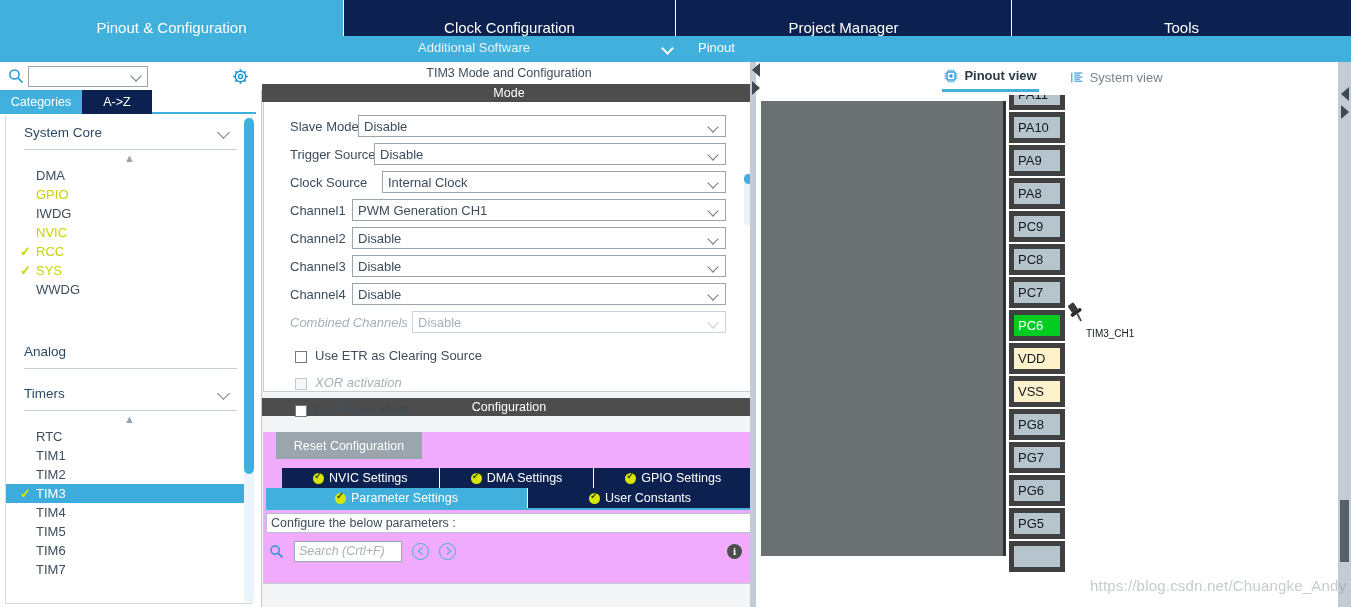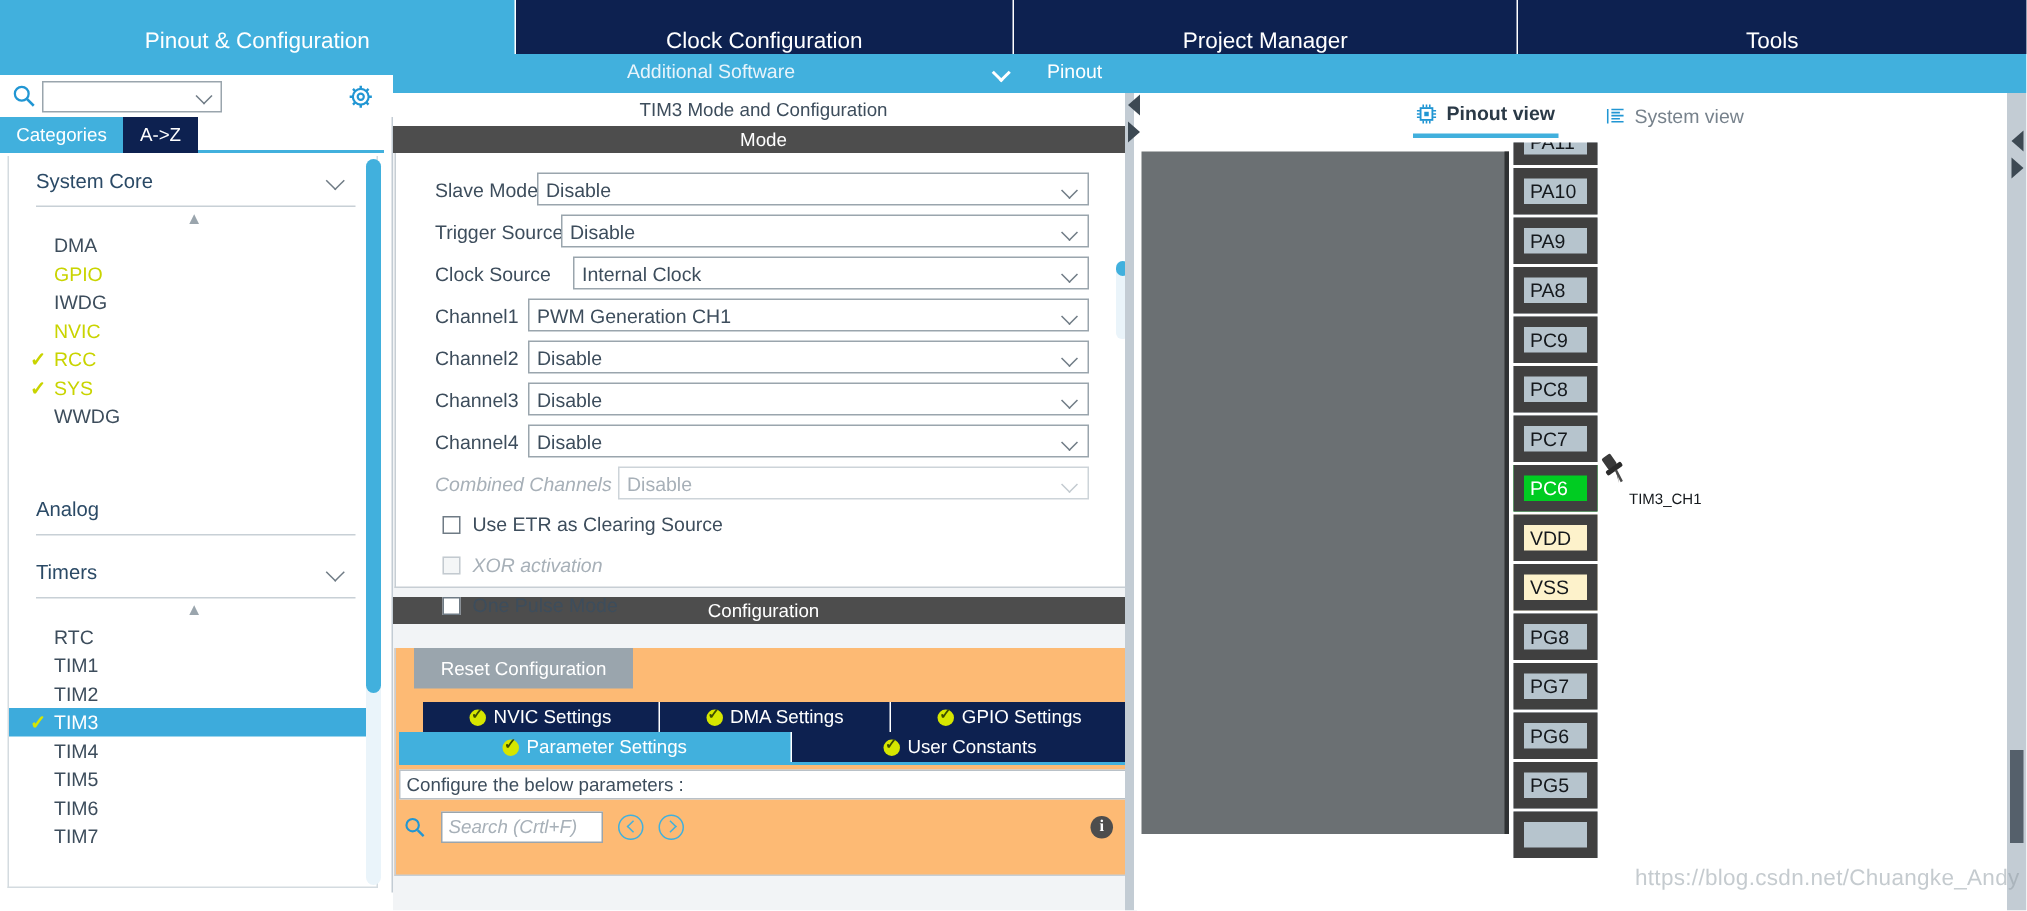--- a/index.html
+++ b/index.html
@@ -45,21 +45,21 @@
   }
   .chev-down::before {
     content: ""; position: absolute; left: 0; top: 0;
     width: 7px; height: 7px; border-left: 2px solid #ffffff;
     border-bottom: 2px solid #ffffff; transform: rotate(-45deg);
   }
   .sub-pinout { color: #ffffff; font-size: 13px; }
 
   
   .sidebar {
-    position: absolute; top: 50px; left: 0; width: 262px; height: 545px;
+    position: absolute; top: 62px; left: 0; width: 262px; height: 545px;
     background: #ffffff; border-right: 1px solid #c3ccd4;
   }
   .sb-searchrow {
     position: absolute; top: 0; left: 0; width: 262px; height: 28px;
     background: #ffffff;
   }
   .sb-search-icon {
     position: absolute; left: 8px; top: 6px; width: 16px; height: 16px;
   }
   .sb-search-box {
@@ -72,21 +72,21 @@
   .gear-icon { position: absolute; left: 232px; top: 6px; }
   .cat-tabs {
     position: absolute; top: 28px; left: 0; width: 256px; height: 24px;
     display: flex; border-bottom: 2px solid #41b0dd;
   }
   .cat-tab {
     display: flex; align-items: center; justify-content: center;
     font-size: 12.5px; color: #ffffff; height: 24px;
   }
   .cat-tab.active { background: #41b0dd; width: 82px; }
-  .cat-tab.inactive { background: #0d2150; width: 50px; }
+  .cat-tab.inactive { background: #0d2150; width: 70px; }
 
   .sb-scrollarea {
     position: absolute; top: 54px; left: 5px; width: 247px; height: 488px;
     background: #ffffff; border: 1px solid #d4dbe0; border-top: none;
     overflow: hidden;
   }
   .grp-header {
     position: relative; height: 34px; margin: 0 14px 0 18px;
     border-bottom: 1px solid #c8d0d6;
     display: flex; align-items: center;
@@ -161,32 +161,32 @@
   .combo .cdn { position: absolute; right: 6px; top: 7px; }
   .cdn { width: 11px; height: 7px; display: inline-block; position: relative; }
   .cdn::before {
     content: ""; position: absolute; left: 1px; top: 0;
     width: 7px; height: 7px;
     border-left: 1.5px solid #6f7b85; border-bottom: 1.5px solid #6f7b85;
     transform: rotate(-45deg);
   }
   .cdn.dim::before { border-color: #c3cad0; }
   .cbrow {
-    display: flex; align-items: center; height: 27px; padding-left: 31px;
+    display: flex; align-items: flex-end; height: 27px; padding-left: 31px;
     gap: 8px;
   }
   .cbox {
     width: 12px; height: 12px; border: 1px solid #6f7b85; background: #ffffff;
   }
   .cbox.dim { border-color: #c3cad0; background: #f4f6f7; }
   .cbtext { font-size: 13px; color: #3d4d5c; }
   .cbtext.dim { color: #a7b0b8; font-style: italic; }
 
   .cfg-box {
-    background: #fdba74; border: 1px solid #c7ced4; border-top: none;
+    background: #f0abfc; border: 1px solid #c7ced4; border-top: none;
     margin: 16px 1px; height: 152px;
   }
   .reset-btn {
     margin: 10px 0 0 12px; width: 146px; height: 27px;
     background: #9aa5ad; color: #ffffff; border: none;
     font-size: 12.5px; font-family: inherit;
     display: flex; align-items: center; justify-content: center;
   }
   .cfg-tabs-row1 { display: flex; margin: 9px 2px 0 2px; padding-left: 16px; }
   .cfg-tabs-row2 { display: flex; margin: 0 2px 0 2px; border-bottom: 2px solid #41b0dd; }
@@ -267,21 +267,21 @@
   }
   .chip-body {
     position: absolute; left: 5px; top: 6px; width: 245px; height: 455px;
     background: #6b7073; border-right: 3px solid #2e3133;
   }
   .pin-col {
     position: absolute; left: 253px; top: -16px; width: 56px;
   }
   .pin {
     width: 56px; height: 31px; margin-bottom: 2px;
-    border: 7px solid #404040; background: #b6c4cd;
+    border: 5px solid #404040; background: #b6c4cd;
     display: flex; align-items: center; padding-left: 4px;
     font-size: 13px; color: #14181c;
   }
   .pin.green { background: #00cc22; color: #ffffff; }
   .pin.power { background: #fdf2cb; color: #14181c; }
   .pin-signal {
     position: absolute; left: 330px; font-size: 10px; color: #14181c;
   }
   .pushpin { position: absolute; left: 306px; width: 28px; height: 28px; }
 

